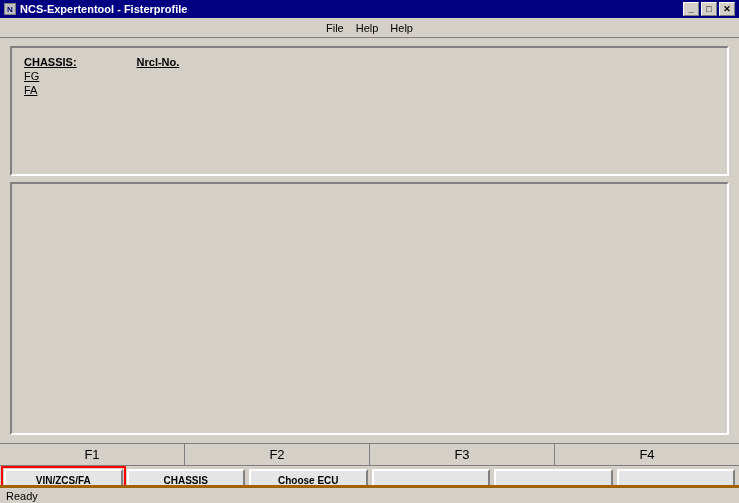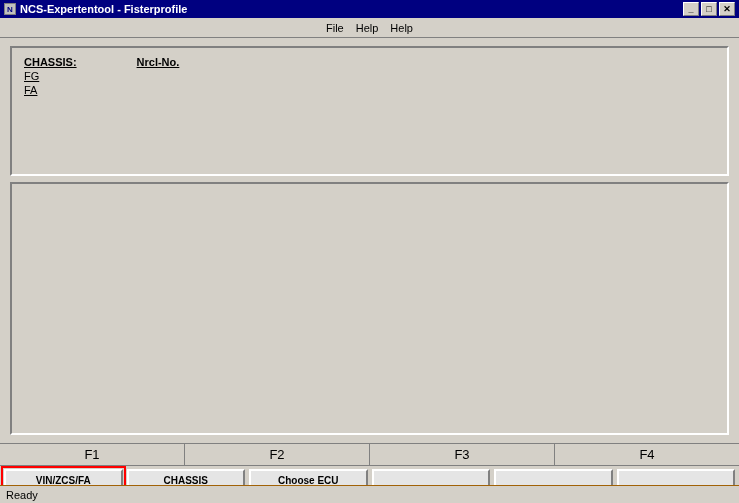--- a/index.html
+++ b/index.html
@@ -179,21 +179,21 @@
     }
 
     
     .status-bar {
       position: absolute;
       bottom: 0;
       left: 0;
       right: 0;
       height: 18px;
       background: #d4d0c8;
-      border-top: 1px solid #a16207;
+      border-top: 3px solid #a16207;
       display: flex;
       align-items: center;
       padding: 0 6px;
       font-size: 11px;
     }
   </style>
 </head>
 <body>
 
 <div class="title-bar">

